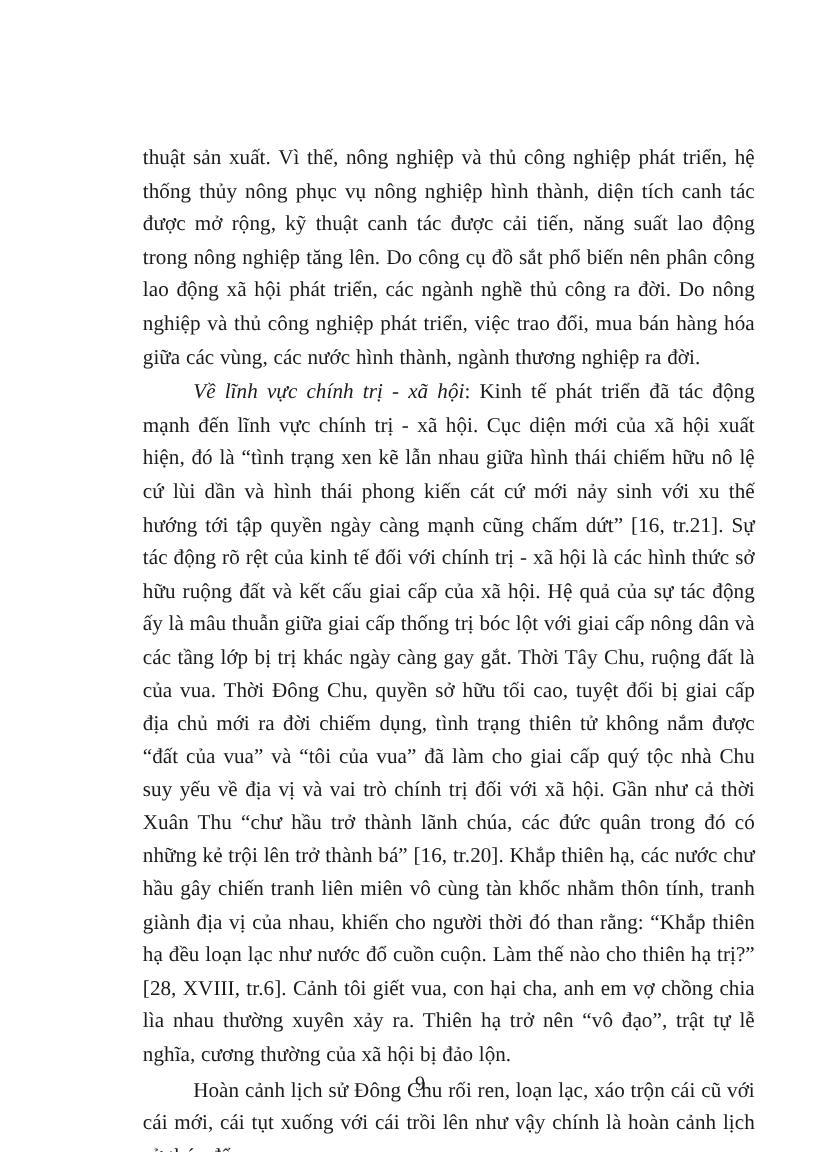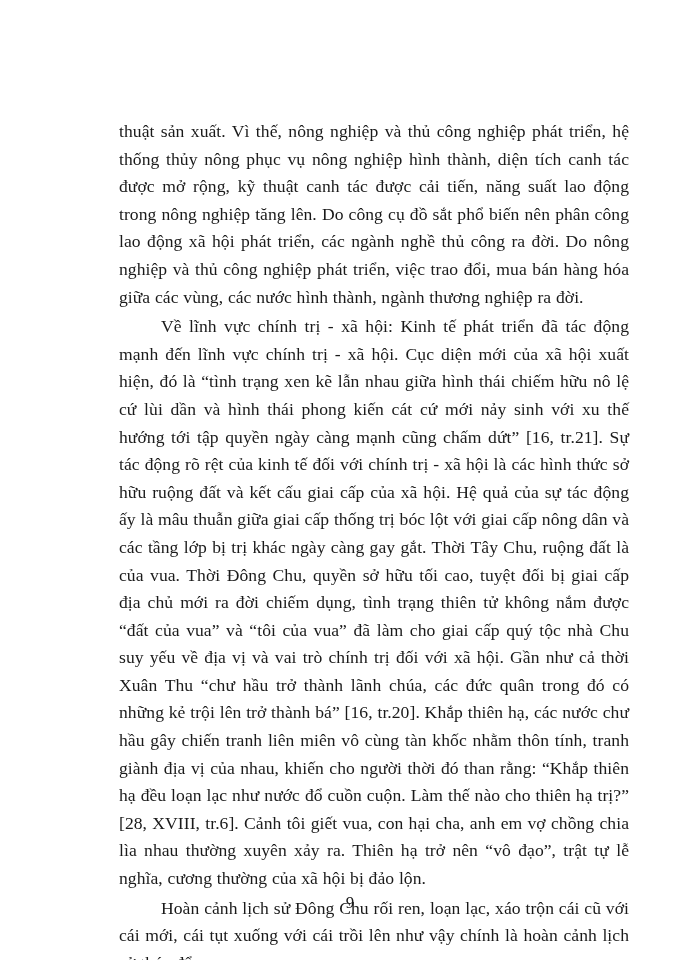--- a/index.html
+++ b/index.html
@@ -27,20 +27,21 @@
       line-height: 27.6px;
       text-align: justify;
       text-align-last: left;
       letter-spacing: 0.05px;
       word-spacing: 0.3px;
     }
     .para.indent {
       text-indent: 42px;
     }
     .para .em {
+      font-style: italic;
     }
     .page-number {
       position: absolute;
       top: 893px;
       left: 0;
       width: 700px;
       text-align: center;
       font-size: 17px;
       font-family: "Liberation Serif", "DejaVu Serif", serif;
       color: #1a1a1a;

